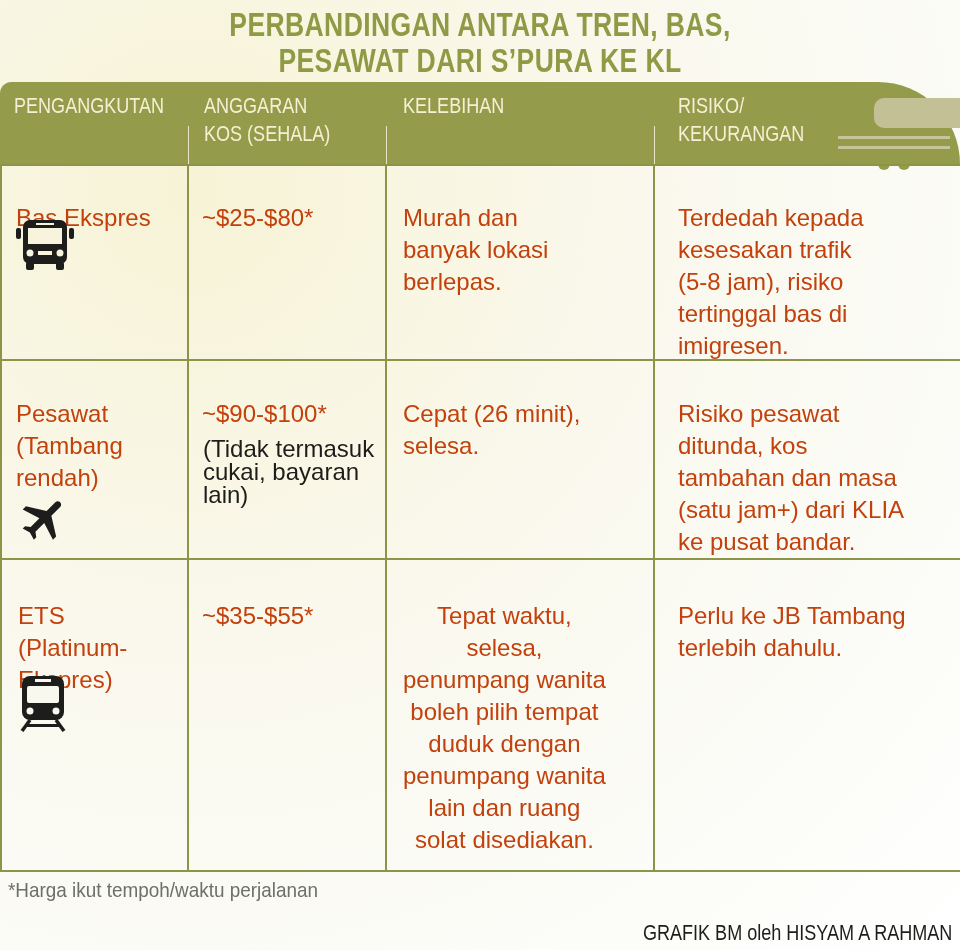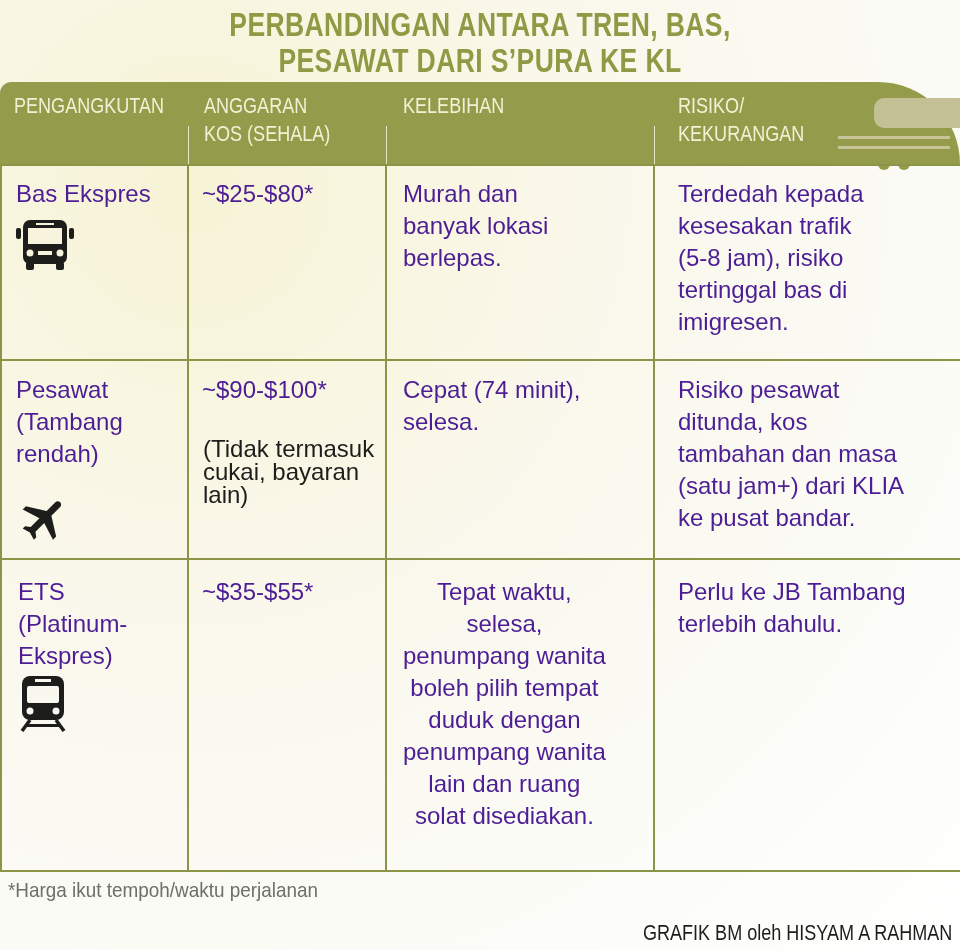--- a/index.html
+++ b/index.html
@@ -43,22 +43,23 @@
     }
     .train-line { position: absolute; left: 838px; height: 3px; width: 112px; background: #c8c49a; }
     .wheel { position: absolute; top: 158px; width: 12px; height: 12px; border-radius: 50%; background: #949c4c; }
     .row-line { position: absolute; left: 0; width: 960px; height: 2px; background: #8c9447; }
     .col-line { position: absolute; top: 164px; width: 2px; height: 708px; background: #8c9447; }
     .edge-left { position: absolute; left: 0; top: 164px; width: 2px; height: 708px; background: #8c9447; }
 
     .cell {
       position: absolute;
       font-size: 24px; line-height: 32px;
-      color: #4c1d95;
+      color: #c2410c;
       white-space: pre-line;
+      margin-top: 24px;
     }
     .cell-small {
       position: absolute;
       font-size: 24px; line-height: 23px;
       color: #1d1d1b;
       white-space: pre-line;
     }
     .icon { position: absolute; }
     .footnote {
       position: absolute; left: 8px; top: 878px;
@@ -138,21 +139,21 @@
 rendah)</div>
   <svg class="icon" style="left:18px; top:492px;" width="54" height="54" viewBox="0 0 24 24">
     <g transform="rotate(45 12 12)">
       <path fill="#1d1d1b" d="M21 16v-2l-8-5V3.5c0-.83-.67-1.5-1.5-1.5S10 2.67 10 3.5V9l-8 5v2l8-2.5V19l-2 1.5V22l3.5-1 3.5 1v-1.5L13 19v-5.5l8 2.5z"></path>
     </g>
   </svg>
   <div class="cell" style="left:202px; top:374px;">~$90-$100*</div>
   <div class="cell-small" style="left:203px; top:437px;">(Tidak termasuk
 cukai, bayaran
 lain)</div>
-  <div class="cell" style="left:403px; top:374px;">Cepat (74 minit),
+  <div class="cell" style="left:403px; top:374px;">Cepat (26 minit),
 selesa.</div>
   <div class="cell" style="left:678px; top:374px;">Risiko pesawat
 ditunda, kos
 tambahan dan masa
 (satu jam+) dari KLIA
 ke pusat bandar.</div>
 </div>
 
 <div>
   <div class="cell" style="left:18px; top:576px;">ETS

